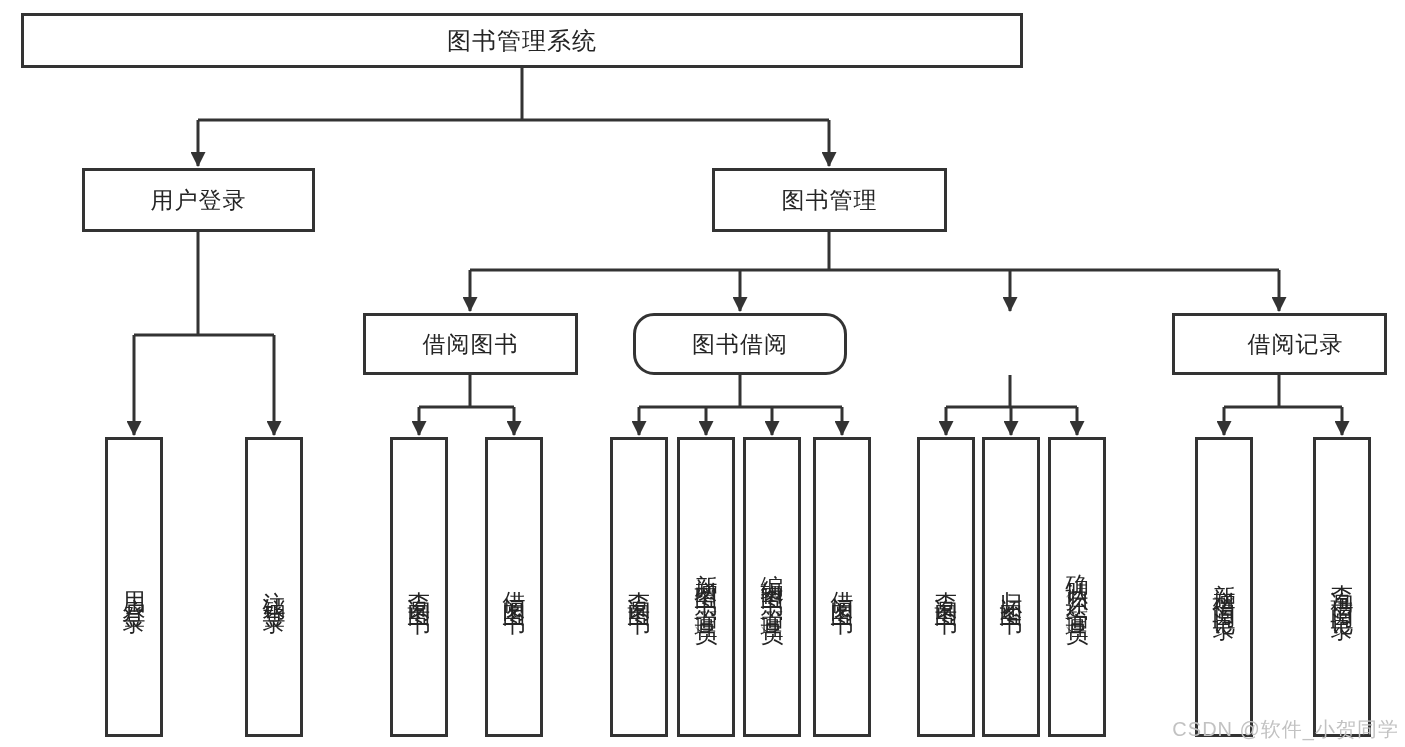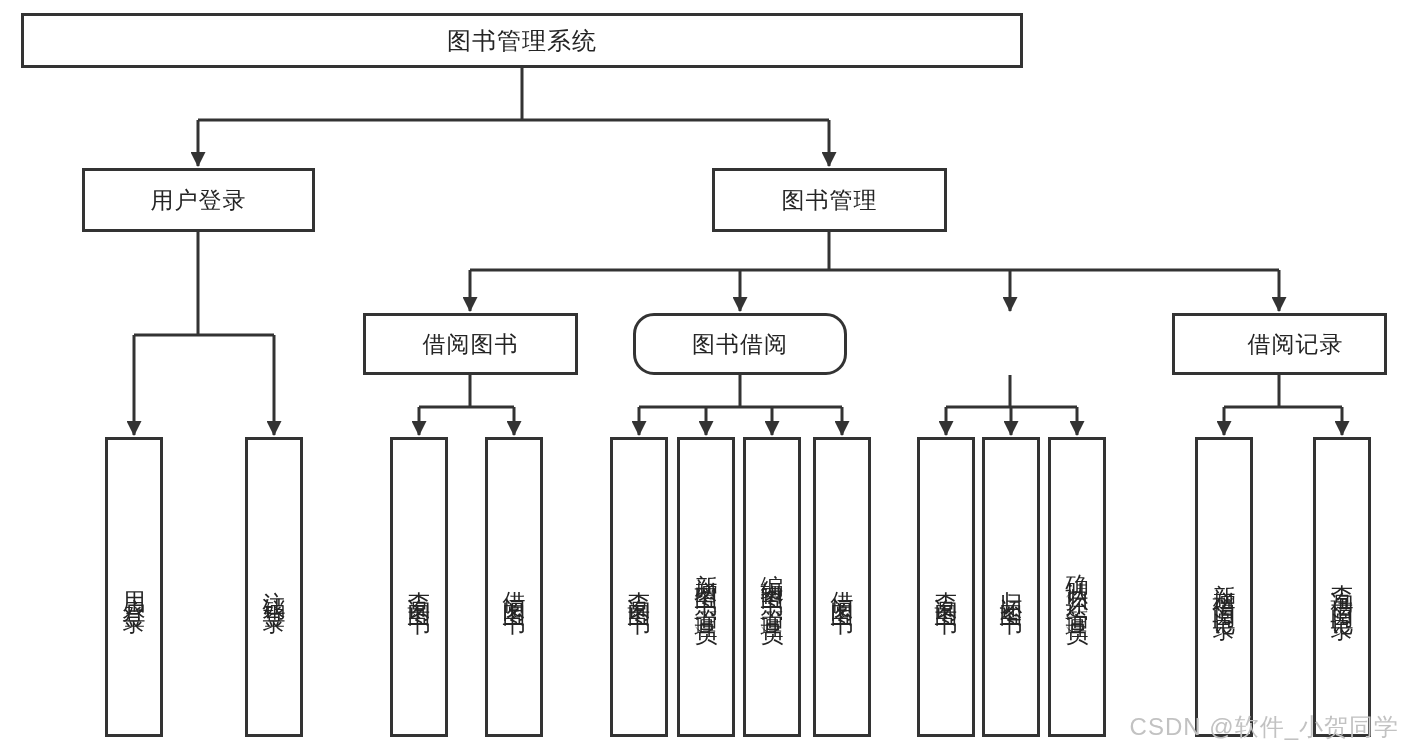--- a/index.html
+++ b/index.html
@@ -58,21 +58,21 @@
     color: var(--text);
     font-size: 23px;
     letter-spacing: 7px;
     line-height: 1;
     white-space: nowrap;
   }
   .watermark {
     position: absolute;
     right: 6px;
     bottom: 4px;
-    font-size: 24px;
+    font-size: 20px;
     color: var(--wm);
     letter-spacing: 1px;
     white-space: nowrap;
   }
 </style>
 </head>
 <body>
 
 <div class="canvas">
 

